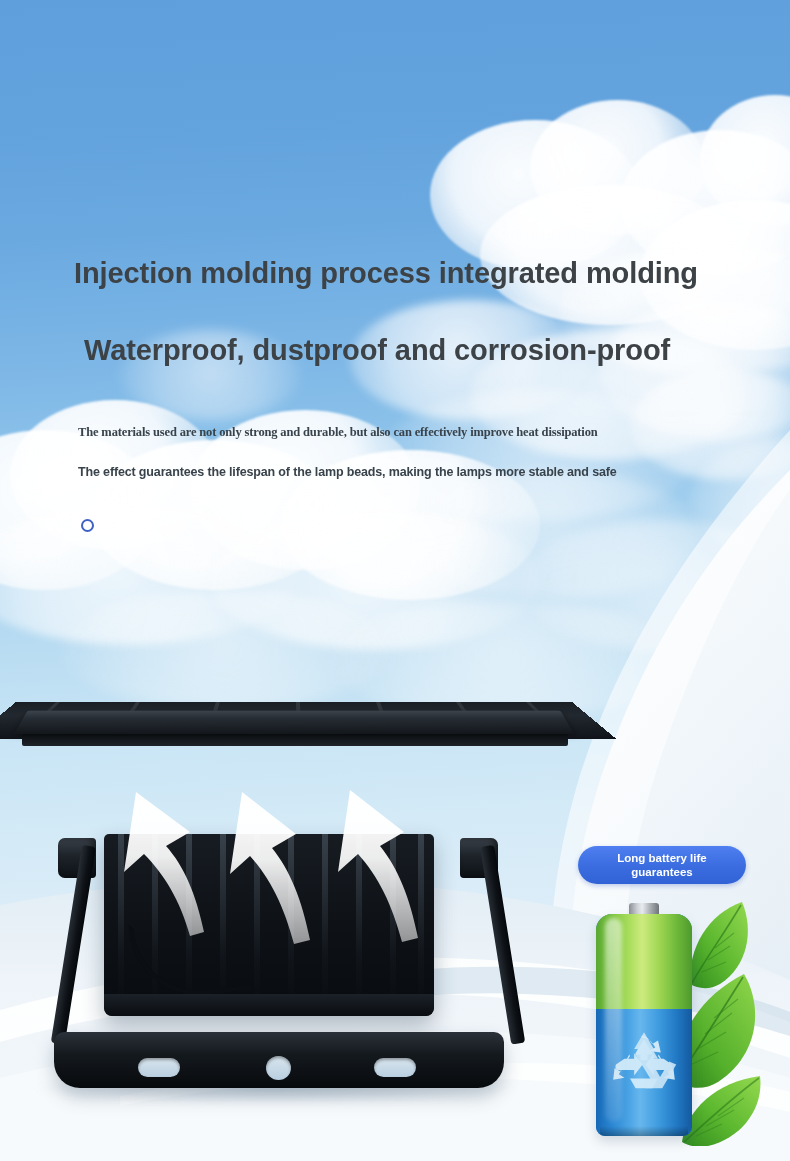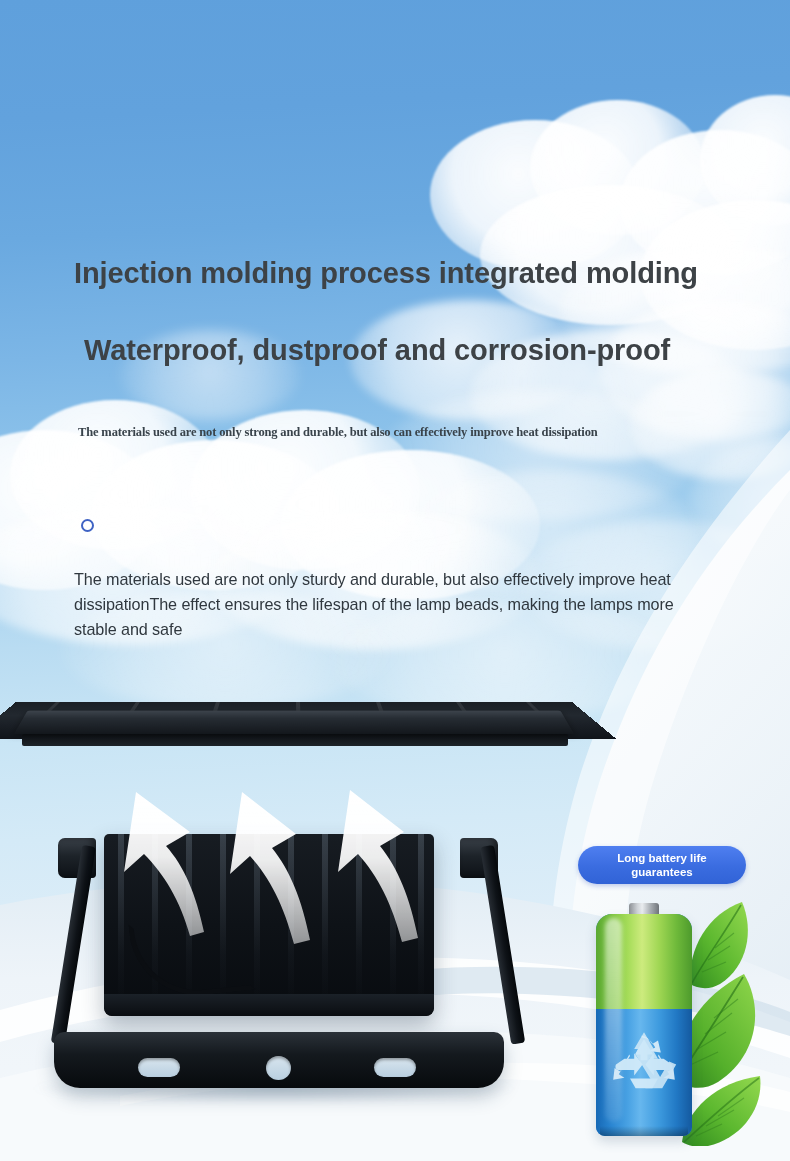--- a/index.html
+++ b/index.html
@@ -363,24 +363,24 @@
                C740,1020 670,1004 580,997 C480,989 400,995 330,1006 Z" fill="#c6d9e8" opacity="0.55"></path>
       <path d="M120,1096 C280,1064 470,1056 640,1068 C710,1074 760,1084 790,1092 L790,1112
                C740,1100 660,1088 560,1082 C400,1072 250,1080 120,1106 Z" fill="#ffffff" opacity="0.7"></path>
     </svg>
   </div>
 
   <div class="headline1">Injection molding process integrated molding</div>
   <div class="headline2">Waterproof, dustproof and corrosion-proof</div>
 
   <div class="subline s1">The materials used are not only strong and durable, but also can effectively improve heat dissipation</div>
+  <div class="subline s2">The effect guarantees the lifespan of the lamp beads, making the lamps more stable and safe</div>
 
   <div class="bullet-ring"></div>
 
-  <div class="para">The materials used are not only sturdy and durable, but also effectively improve heat dissipationThe effect ensures the lifespan of the lamp beads, making the lamps more stable and safe</div>
 
   <div class="floodlight">
 
     <div class="prod-shadow"></div>
 
     <div class="panel-face">
       <div class="rib" style="left:40px"></div>
       <div class="rib" style="left:120px"></div>
       <div class="rib" style="left:200px"></div>
       <div class="rib" style="left:280px"></div>

